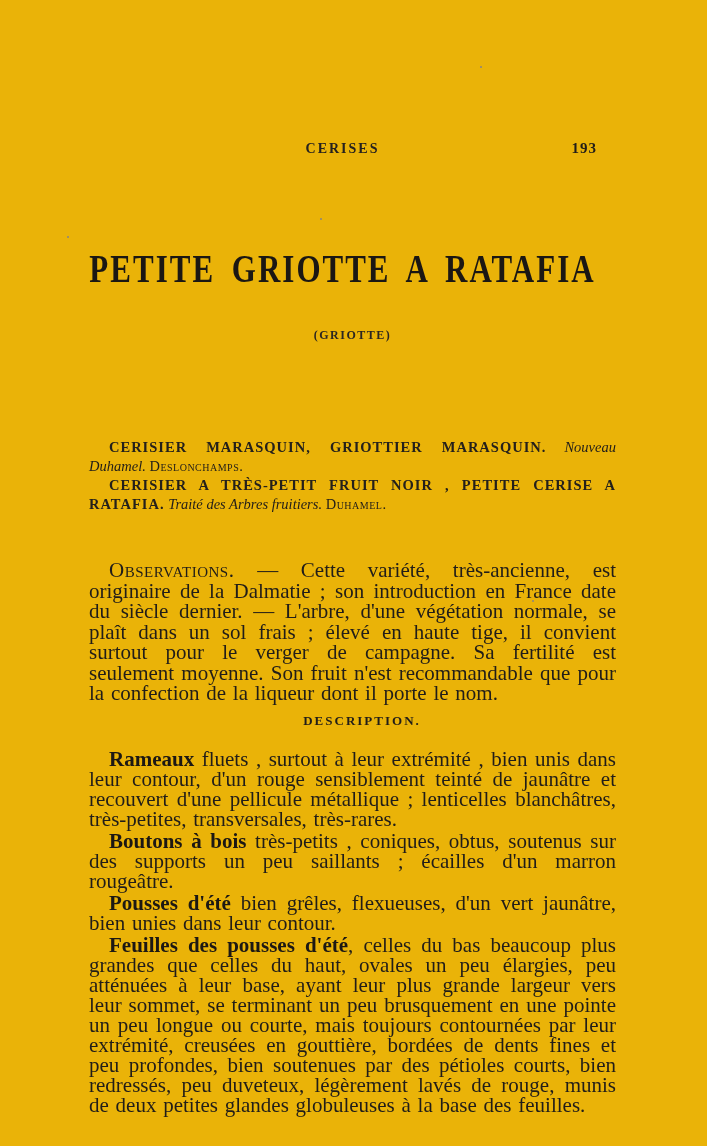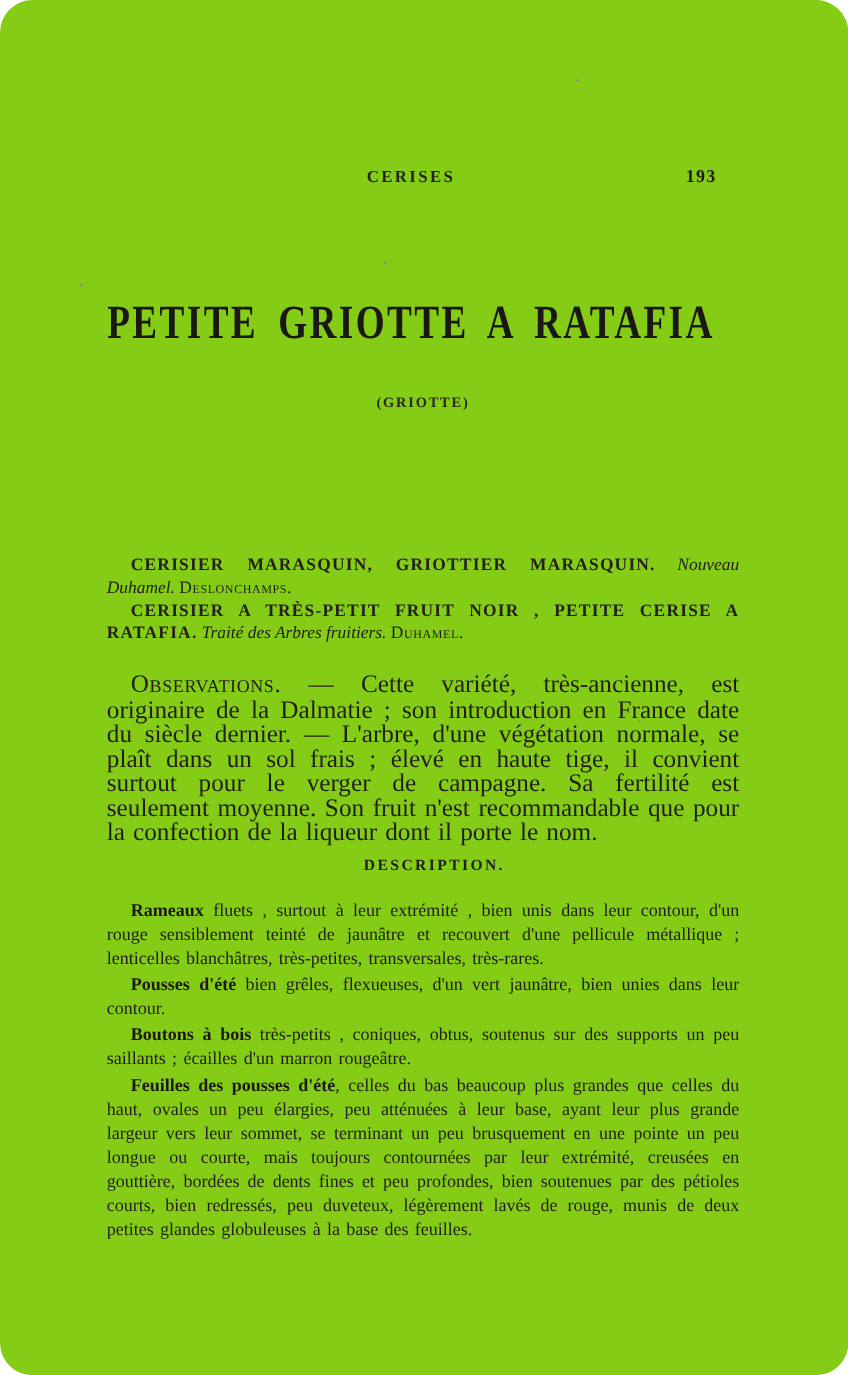--- a/index.html
+++ b/index.html
@@ -4,25 +4,24 @@
 <style>
   html, body {
     margin: 0;
     padding: 0;
     background: #ffffff;
   }
   .page {
     position: relative;
     width: 707px;
     height: 1146px;
-    background: #84cc16;
+    background: #eab308;
     color: #211d19;
     font-family: "Liberation Serif", "DejaVu Serif", serif;
     overflow: hidden;
-    border-radius: 27px;
   }
   
   .centered {
     position: absolute;
     left: 0;
     right: 22px;
     text-align: center;
   }
   .running-title {
     top: 141px;
@@ -59,21 +58,21 @@
     padding-left: 20px;
   }
   .catalog-number {
     top: 381px;
     font-size: 17px;
     font-weight: bold;
     letter-spacing: 1px;
   }
   .synonyms {
     position: absolute;
-    top: 462px;
+    top: 438px;
     left: 89px;
     width: 527px;
   }
   .synonyms p {
     margin: 0;
     text-indent: 20px;
     font-size: 14.5px;
     line-height: 19px;
     text-align: justify;
   }
@@ -116,21 +115,21 @@
   }
   .description {
     position: absolute;
     top: 749px;
     left: 89px;
     width: 527px;
   }
   .description p {
     margin: 0 0 2px 0;
     text-indent: 20px;
-    font-size: 15px;
+    font-size: 21px;
     line-height: 20px;
     text-align: justify;
     word-spacing: 1.5px;
   }
   .para-lead {
     font-weight: bold;
     color: #1c1814;
   }
   .speck {
     position: absolute;
@@ -161,22 +160,22 @@
   </div>
 
   <div class="observations">
     <p><span class="obs-label">Observations.</span><span> — Cette variété, très-ancienne, est originaire de la Dalmatie ; son introduction en France date du siècle dernier. — L'arbre, d'une végétation normale, se plaît dans un sol frais ; élevé en haute tige, il convient surtout pour le verger de campagne. Sa fertilité est seulement moyenne. Son fruit n'est recommandable que pour la confection de la liqueur dont il porte le nom.</span></p>
   </div>
 
   <div class="centered description-heading">DESCRIPTION.</div>
 
   <div class="description">
     <p><span class="para-lead">Rameaux</span><span> fluets , surtout à leur extrémité , bien unis dans leur contour, d'un rouge sensiblement teinté de jaunâtre et recouvert d'une pellicule métallique ; lenticelles blanchâtres, très-petites, transversales, très-rares.</span></p>
+    <p><span class="para-lead">Boutons à bois</span><span> très-petits , coniques, obtus, soutenus sur des supports un peu saillants ; écailles d'un marron rougeâtre.</span></p>
     <p><span class="para-lead">Pousses d'été</span><span> bien grêles, flexueuses, d'un vert jaunâtre, bien unies dans leur contour.</span></p>
-    <p><span class="para-lead">Boutons à bois</span><span> très-petits , coniques, obtus, soutenus sur des supports un peu saillants ; écailles d'un marron rougeâtre.</span></p>
     <p><span class="para-lead">Feuilles des pousses d'été</span><span>, celles du bas beaucoup plus grandes que celles du haut, ovales un peu élargies, peu atténuées à leur base, ayant leur plus grande largeur vers leur sommet, se terminant un peu brusquement en une pointe un peu longue ou courte, mais toujours contournées par leur extrémité, creusées en gouttière, bordées de dents fines et peu profondes, bien soutenues par des pétioles courts, bien redressés, peu duveteux, légèrement lavés de rouge, munis de deux petites glandes globuleuses à la base des feuilles.</span></p>
   </div>
 
   <div class="speck s1"></div>
   <div class="speck s2"></div>
   <div class="speck s3"></div>
   <div class="speck s4"></div>
 
 </div>
 

